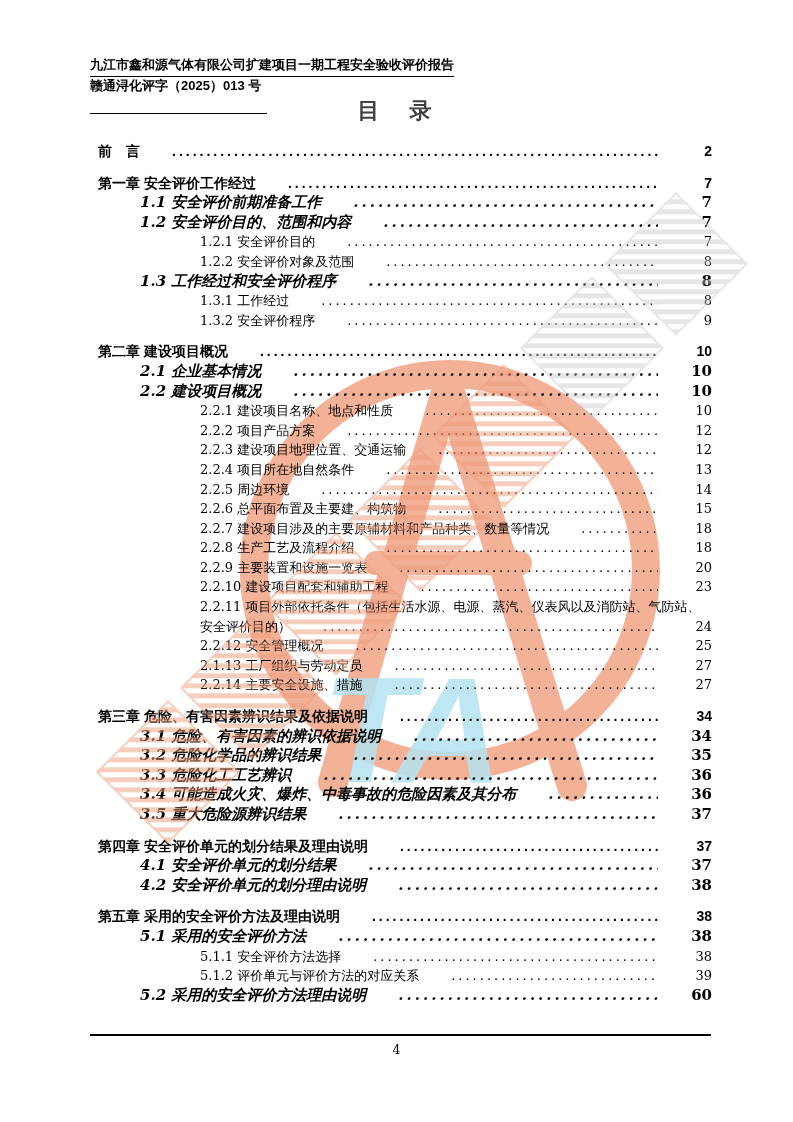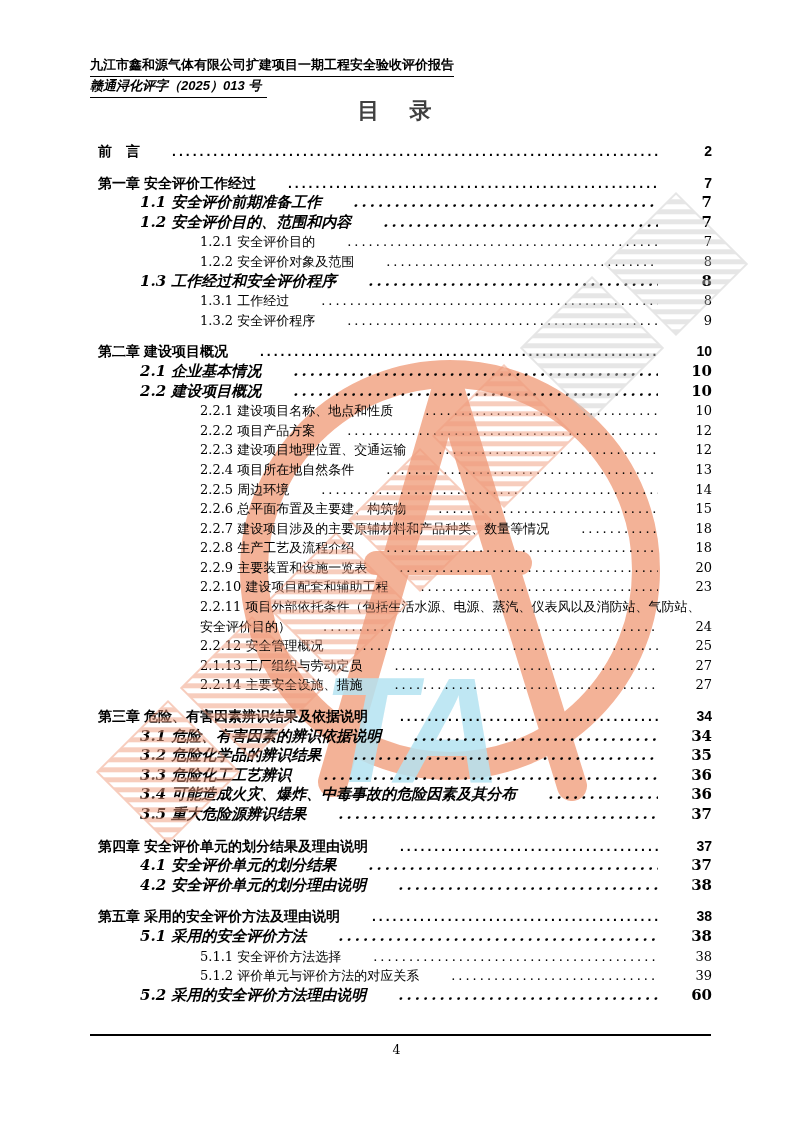--- a/index.html
+++ b/index.html
@@ -3,21 +3,21 @@
 <meta charset="utf-8">
 <style>
   html,body{margin:0;padding:0;background:#e8e8e8;}
   .page{position:relative;width:793px;height:1122px;background:#ffffff;margin:0 auto;
         overflow:hidden;font-family:"DejaVu Serif",serif;color:#000;}
   
   .header{position:absolute;top:56px;left:90px;right:82px;display:flex;
           justify-content:space-between;align-items:baseline;
           font-family:"Liberation Sans",sans-serif;font-weight:bold;font-size:13px;flex-direction:column;}
   .header .h-left{border-bottom:1.5px solid #000;padding-bottom:2px;}
-  .header .h-right{border-bottom:1.5px solid #000;padding-bottom:2px;padding-right:6px;font-style:italic;}
+  .header .h-right{border-bottom:1.5px solid #000;padding-bottom:18px;padding-right:6px;}
   
   .title{position:absolute;top:96px;left:0;width:100%;text-align:center;margin:0;
          font-family:"Liberation Sans",sans-serif;font-weight:bold;font-size:22px;
          letter-spacing:4px;color:#404040;z-index:1;}
   
   .toc{position:absolute;top:142px;left:98px;width:614px;z-index:1;}
   .row{display:flex;align-items:flex-start;height:19.6px;line-height:19.6px;gap:28px;}
   .row.gap{margin-top:12px;}
   .row .txt{white-space:nowrap;}
   .row .leader{flex:1;overflow:hidden;white-space:nowrap;letter-spacing:3px;

